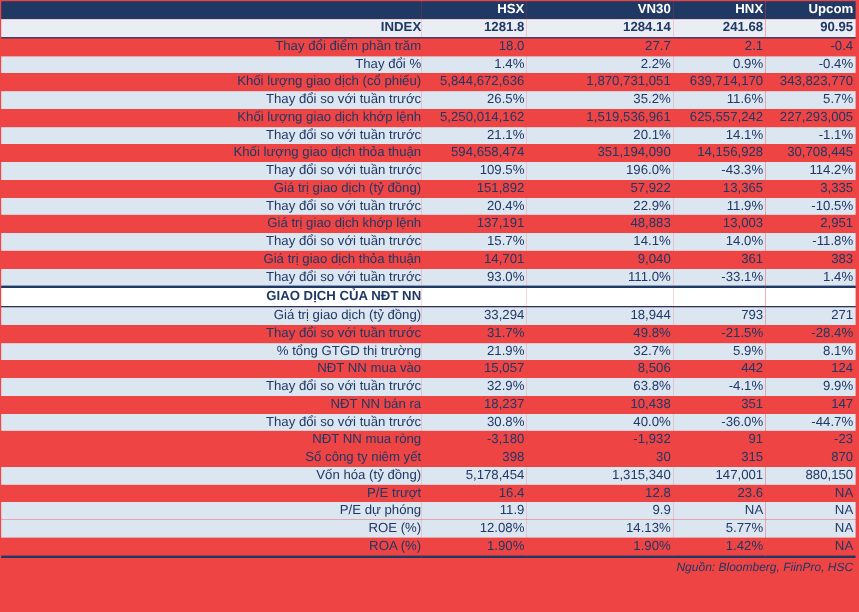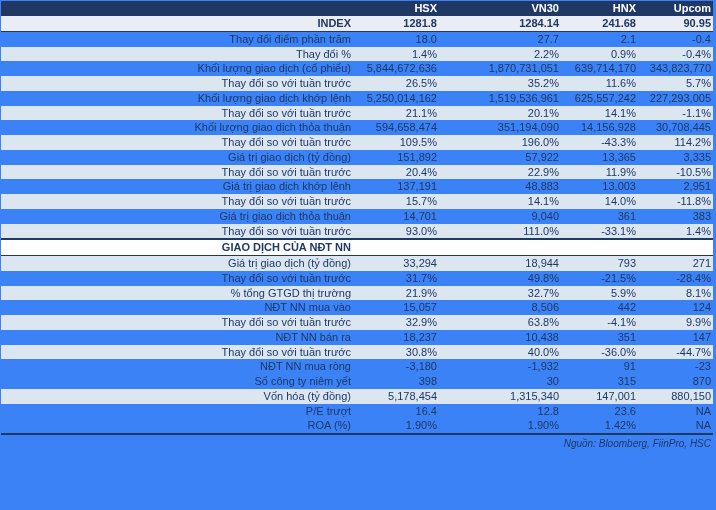--- a/index.html
+++ b/index.html
@@ -8,21 +8,21 @@
     --tint:#EAEDF3;
     --white:#FFFFFF;
   }
   *{margin:0;padding:0;box-sizing:border-box;}
   html,body{background:#fff;}
   body{
     width:716px;height:510px;
     font-family:"Liberation Sans","DejaVu Sans",sans-serif;
     overflow:hidden;
   }
-  .page{width:716px;height:510px;background:#3b82f6;padding-top:1px;}
+  .page{width:716px;height:510px;background:#ef4444;padding-top:1px;}
   table{
     border-collapse:collapse;
     table-layout:fixed;
     width:712px;
     margin-left:1px;
   }
   td{
     height:14.75px;
     line-height:14.75px;
     font-size:11px;
@@ -276,20 +276,34 @@
           <td class="val">147,001</td>
           <td class="val">880,150</td>
         </tr>
         <tr>
           <td class="label indent1">P/E trượt</td>
           <td class="val">16.4</td>
           <td class="val">12.8</td>
           <td class="val">23.6</td>
           <td class="val">NA</td>
         </tr>
+        <tr class="shade">
+          <td class="label indent1">P/E dự phóng</td>
+          <td class="val">11.9</td>
+          <td class="val">9.9</td>
+          <td class="val">NA</td>
+          <td class="val">NA</td>
+        </tr>
+        <tr class="shade">
+          <td class="label indent1">ROE (%)</td>
+          <td class="val">12.08%</td>
+          <td class="val">14.13%</td>
+          <td class="val">5.77%</td>
+          <td class="val">NA</td>
+        </tr>
         <tr>
           <td class="label indent1">ROA (%)</td>
           <td class="val">1.90%</td>
           <td class="val">1.90%</td>
           <td class="val">1.42%</td>
           <td class="val">NA</td>
         </tr>
       </tbody>
   </table>
   <div class="source">Nguồn: Bloomberg, FiinPro, HSC</div>

